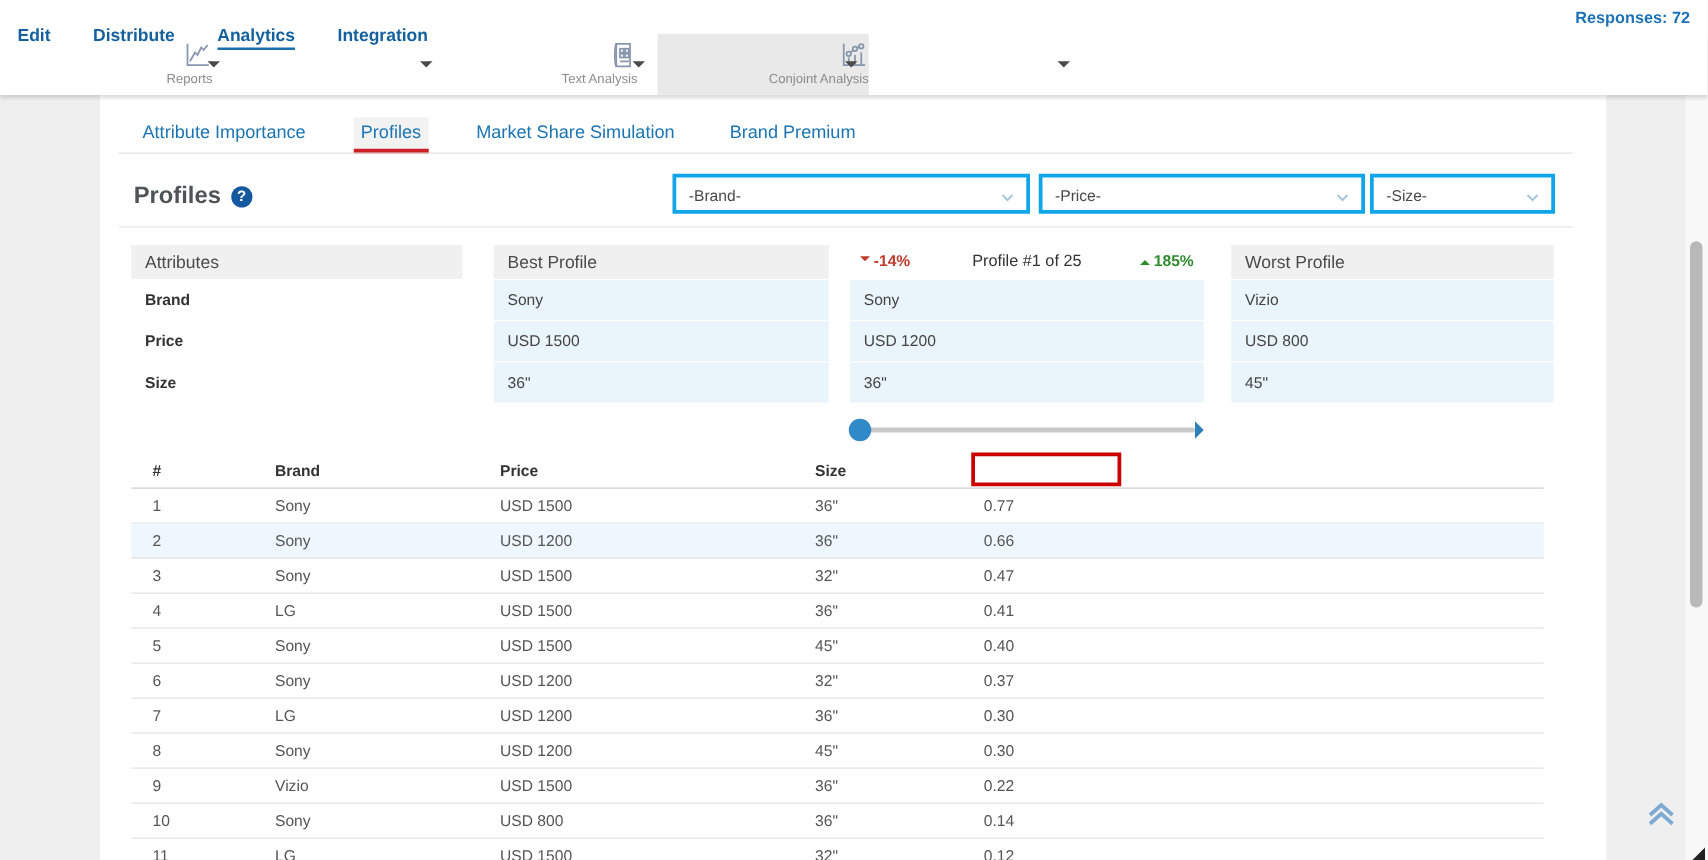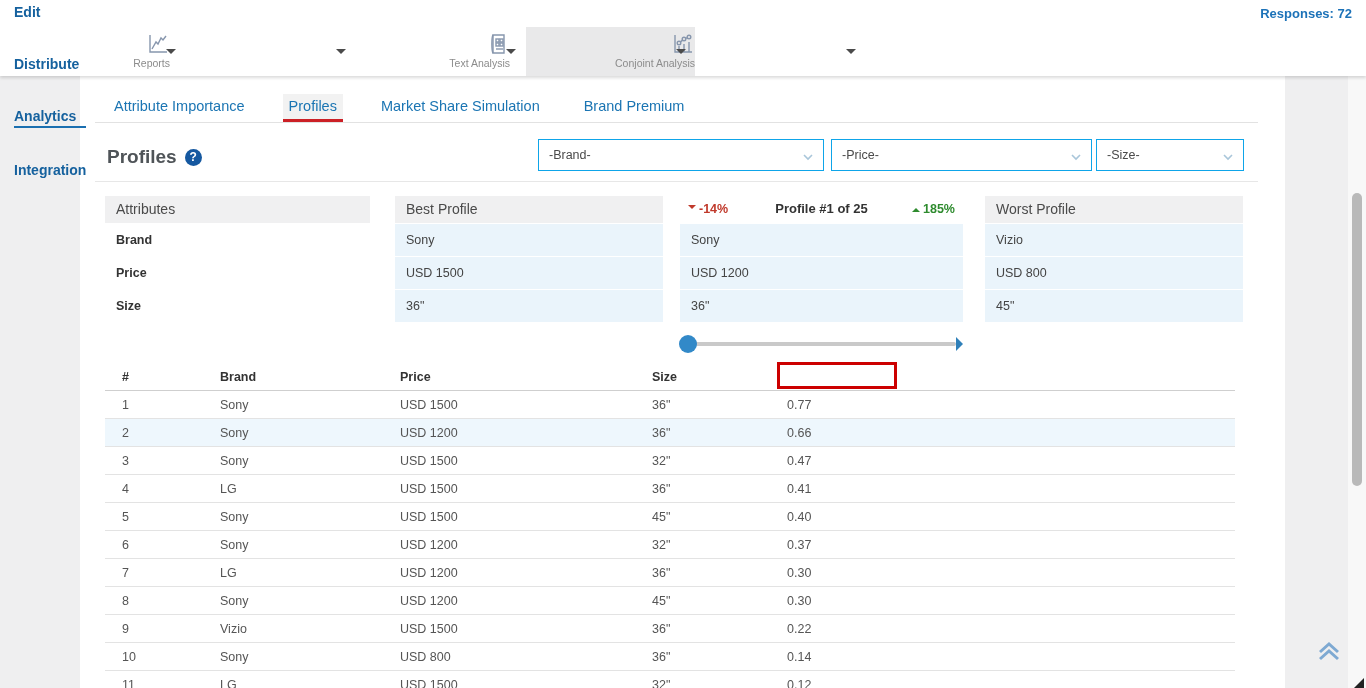--- a/index.html
+++ b/index.html
@@ -1,21 +1,21 @@
 <!DOCTYPE html>
 <html><head>
 <meta charset="utf-8">
 <style>
   * { margin:0; padding:0; box-sizing:border-box; }
   html,body { width:1366px; height:688px; overflow:hidden; }
   body { font-family:"Liberation Sans", sans-serif; background:#efeff0; position:relative; }
 
   
   .topnav { position:absolute; left:0; top:0; width:1366px; height:27px; background:#ffffff; z-index:5; }
-  .topnav-items { position:absolute; left:14px; top:4px; display:flex; gap:34px;flex-direction:column; }
+  .topnav-items { position:absolute; left:14px; top:20px; display:flex; gap:34px; }
   .topnav-item { font-size:14px; font-weight:bold; color:#15619e; cursor:pointer; padding-bottom:2px; }
   .topnav-item.active { border-bottom:2px solid #1a6fb0; }
   .responses { position:absolute; right:14px; top:6px; font-size:13px; font-weight:bold; color:#1c72b8; }
 
   
   .toolbar { position:absolute; left:0; top:27px; width:1366px; height:49px; background:#ffffff;
              box-shadow:0 2px 3px rgba(0,0,0,0.14); z-index:4; }
   .tb-item { position:absolute; top:0; width:140px; height:49px; text-align:right; cursor:pointer; padding-top:5px; }
   .tb-item.active { background:#e9e9ea; }
   .tb-item .tb-icon { display:block; height:24px; }
@@ -33,21 +33,21 @@
   .subtab.active { background:#f2f2f2; }
   .subtab.active:after { content:""; position:absolute; left:0; right:0; bottom:-2px; height:4px; background:#cc2026; }
   .rule1 { position:absolute; left:15px; width:1163px; top:46px; border-top:1px solid #e2e2e2; }
   .rule2 { position:absolute; left:15px; width:1163px; top:105px; border-top:1px solid #e7e7e7; }
 
   
   .page-title-wrap { position:absolute; left:27px; top:70px; display:flex; align-items:center; gap:8px; }
   .page-title { font-size:19px; font-weight:bold; color:#4f5458; }
   .help-icon { width:17px; height:17px; border-radius:50%; background:#1558a0; color:#fff; font-size:12px;
                font-weight:bold; text-align:center; line-height:17px; cursor:pointer; }
-  .filter { position:absolute; top:63px; height:32px; border:1px solid #0ea5e9; background:#fff; cursor:pointer; }
+  .filter { position:absolute; top:63px; height:32px; border:3px solid #0ea5e9; background:#fff; cursor:pointer; }
   .filter .f-val { position:absolute; left:10px; top:8px; font-size:12.5px; color:#4a4a4a; }
   .filter .f-chev { position:absolute; right:9px; top:9px; width:12px; height:12px; }
   .filter .f-chev svg { stroke:#a9c6da; fill:none; stroke-width:1.6; }
   #filter-brand { left:458px; width:286px; }
   #filter-price { left:751px; width:261px; }
   #filter-size  { left:1016px; width:148px; }
 
   
   .comp-col { position:absolute; top:120px; }
   .comp-head { height:27px; background:#f0f0f1; font-size:14px; color:#4a4a4a; padding:5px 0 0 11px; }
@@ -56,21 +56,21 @@
   .attr-cell { height:32px; margin-top:1px; background:#ffffff; font-size:12.5px; font-weight:bold; color:#333; padding:9px 0 0 11px; }
   #col-attr { left:25px; width:265px; }
   #col-best { left:315px; width:268px; }
   #col-cur  { left:600px; width:283px; }
   #col-worst{ left:905px; width:258px; }
   .pct-down { position:absolute; left:8px; top:6px; font-size:12.5px; font-weight:bold; color:#c0392b; }
   .pct-up   { position:absolute; right:8px; top:6px; font-size:12.5px; font-weight:bold; color:#2e8b2e; }
   .tri { display:inline-block; width:0; height:0; margin-right:3px; vertical-align:2px; }
   .tri.down { border:4.5px solid transparent; border-top-color:#c0392b; vertical-align:0; }
   .tri.up { border:4.5px solid transparent; border-bottom-color:#2e8b2e; vertical-align:1px; }
-  .cur-title { text-align:center; font-size:13px; font-weight:bold; color:#333; }
+  .cur-title { text-align:center; font-size:13px; font-weight:normal; color:#333; }
 
   
   .slider { position:absolute; left:598px; top:258px; width:292px; height:20px; }
   .slider .track { position:absolute; left:10px; right:14px; top:8px; height:4px; background:#c9c9c9; border-radius:2px; }
   .slider .handle-pointer { position:absolute; left:0px; top:4px; width:0; height:0;
         border:6px solid transparent; border-right-color:#2f80b9; }
   .slider .handle { position:absolute; left:1px; top:1px; width:18px; height:18px; border-radius:50%;
         background:#3289c8; cursor:pointer; }
   .slider .end-arrow { position:absolute; right:0; top:3px; width:0; height:0;
         border:7px solid transparent; border-left-color:#2f80b9; cursor:pointer; }

